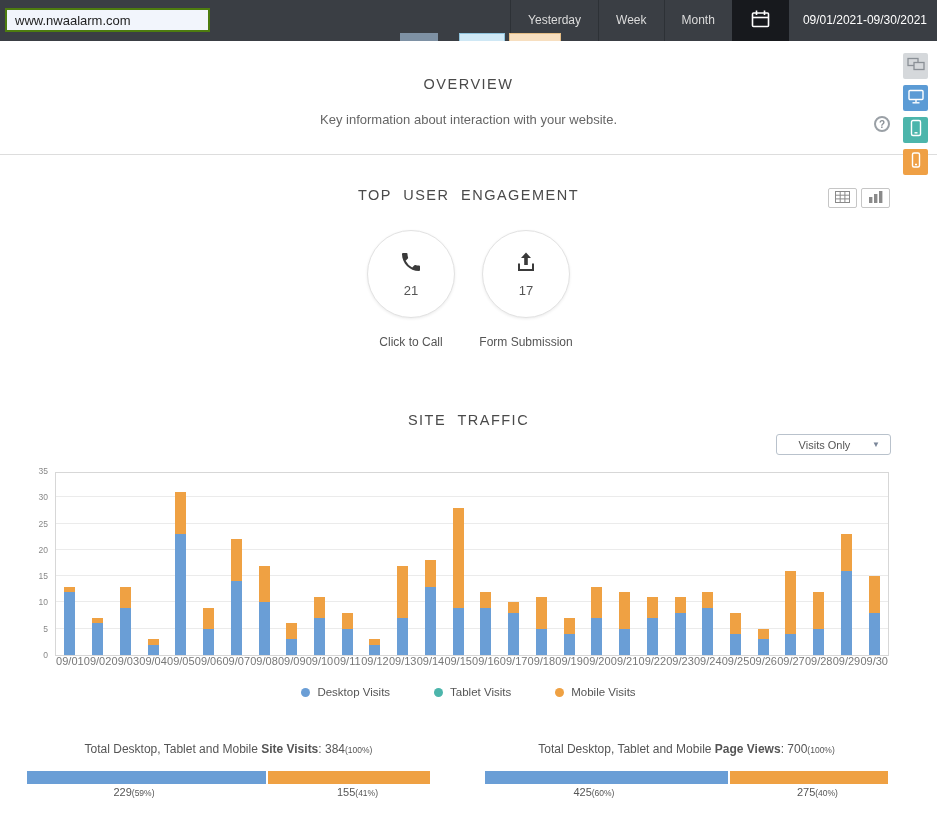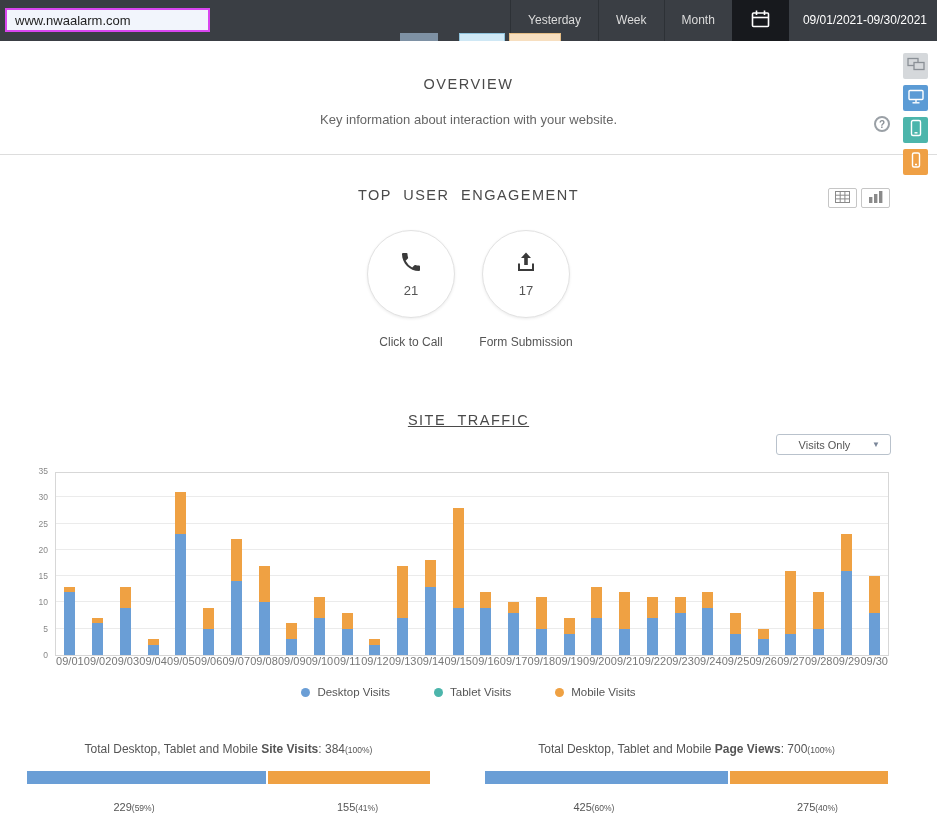--- a/index.html
+++ b/index.html
@@ -11,21 +11,21 @@
     position: relative;
     overflow: hidden;
   }
   
   .topbar {
     position: absolute; top: 0; left: 0; right: 0; height: 41px;
     background: #3a3e44; display: flex; align-items: center; z-index: 3;
   }
   .url-input {
     position: absolute; left: 5px; top: 8px; width: 205px; height: 24px;
-    border: 2px solid #d946ef; background: #f2f5fc; color: #222;
+    border: 2px solid #4d7c0f; background: #f2f5fc; color: #222;
     font-family: "Liberation Sans", sans-serif; font-size: 13px; padding: 0 8px; outline: none;
   }
   .tb-right { margin-left: auto; display: flex; height: 100%; align-items: stretch; }
   .tb-btn {
     padding: 0 17px; line-height: 41px; color: #dcdcdc; font-size: 12px;
     border-left: 1px solid #2d3136; cursor: pointer; white-space: nowrap;
   }
   .tb-cal {
     width: 57px; background: #17191d; display: flex; align-items: center;
     justify-content: center; cursor: pointer;
@@ -62,21 +62,21 @@
   .card { width: 100px; }
   .circle {
     width: 88px; height: 88px; margin: 0 auto; border: 1px solid #e2e2e2; border-radius: 50%;
     box-shadow: 0 1px 3px rgba(0,0,0,.08); background: #fff;
     display: flex; flex-direction: column; align-items: center; justify-content: center; gap: 5px;
   }
   .card-value { font-size: 13px; color: #555; }
   .card-label { margin-top: 17px; font-size: 12px; color: #555; }
   
   .sec-traffic { position: absolute; top: 381px; left: 0; right: 0; bottom: 0; background: #fff; }
-  .sec-traffic .sec-title { padding-top: 31px; text-align: center; text-decoration: underline; }
+  .sec-traffic .sec-title { padding-top: 31px; text-align: center; }
   .dropdown {
     position: absolute; right: 46px; top: 53px; width: 115px; height: 21px;
     border: 1px solid #b9c2cc; border-radius: 3px; background: #fff;
     font-size: 11px; color: #555; display: flex; align-items: center; cursor: pointer;
   }
   .dd-label { flex: 1; text-align: center; }
   .dd-caret { width: 18px; color: #7a8699; font-size: 8px; }
   .chart-area { position: relative; margin: 44px 48px 0 18px; height: 184px; display: flex; }
   .yaxis { width: 37px; position: relative; }
   .ytick { position: absolute; right: 7px; font-size: 8.5px; color: #888; }
@@ -89,21 +89,21 @@
   .legend { display: flex; justify-content: center; gap: 44px; margin-top: 30px; }
   .leg-item { display: flex; align-items: center; gap: 7px; font-size: 11.5px; color: #555; cursor: pointer; }
   .leg-dot { width: 9px; height: 9px; border-radius: 50%; }
   
   .summaries { display: flex; margin-top: 44px; padding: 0 49px 0 27px; gap: 55px; }
   .sum { flex: 1; }
   .sum-title { text-align: center; font-size: 12px; color: #555; margin-bottom: 15px; }
   .sum-title .small, .sum-lab .small { font-size: 8.5px; }
   .sum-bar { display: flex; height: 13px; gap: 2px; }
   .sum-seg { height: 100%; }
-  .sum-labels { display: flex; margin-top: 17px; gap: 44px; }
+  .sum-labels { display: flex; margin-top: 2px; gap: 44px; }
   .sum-lab { text-align: center; font-size: 11px; color: #555; }
 </style>
 </head>
 <body>
 
 <header class="topbar">
   <input class="url-input" value="www.nwaalarm.com" style="">
   <div class="tb-right">
     <div class="tb-btn">Yesterday</div>
     <div class="tb-btn">Week</div>

